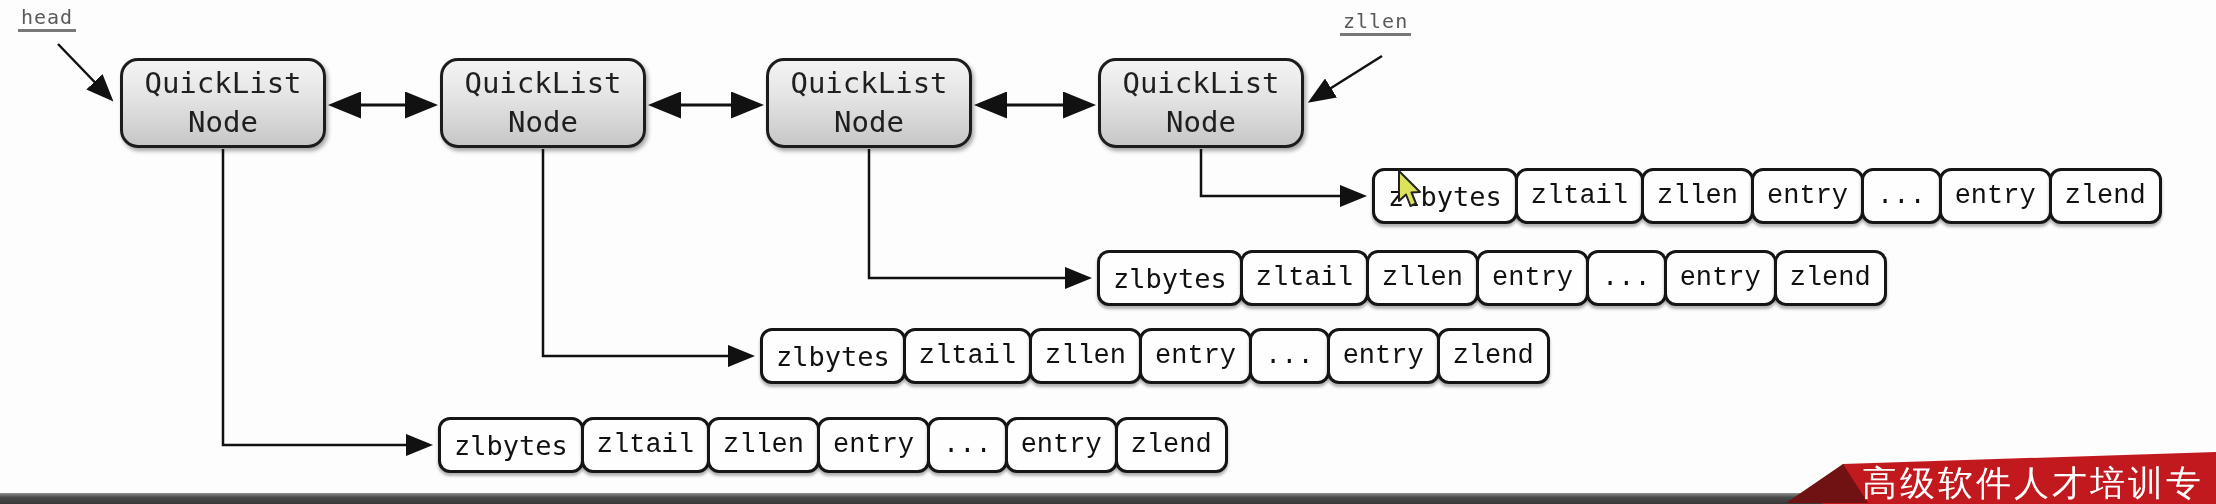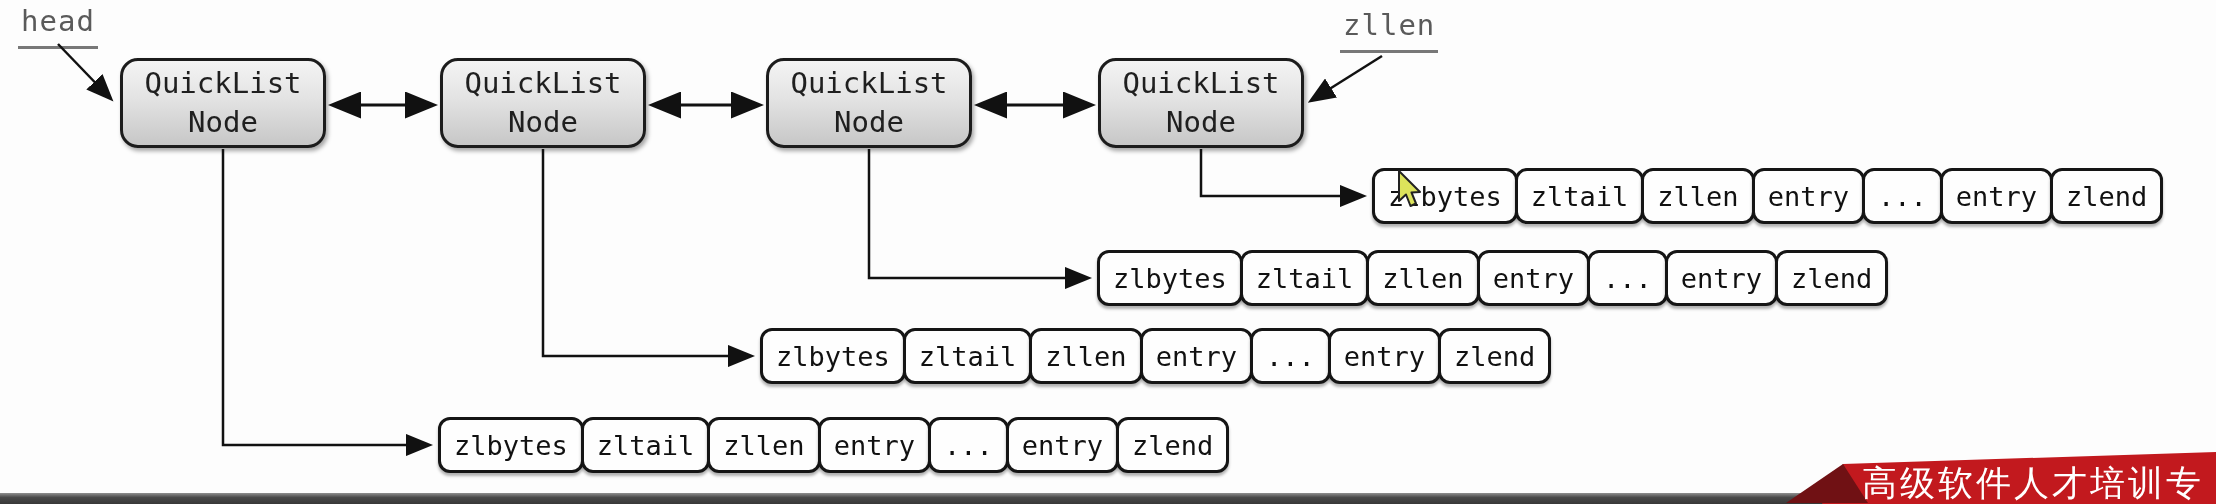--- a/index.html
+++ b/index.html
@@ -4,23 +4,23 @@
 <style>
   html,body{margin:0;padding:0;background:#fff;}
   .stage{
     position:relative;width:2216px;height:504px;overflow:hidden;
     background:#fdfdfd;
     font-family:"DejaVu Sans Mono","Liberation Mono",monospace;
   }
   
   .ref-label{
     position:absolute;
-    font-size:29px;color:#5a5a5a;
+    font-size:20px;color:#5a5a5a;
     border-bottom:3px solid #787878;
-    padding:0 3px 8px 3px;
+    padding:0 3px 1px 3px;
     line-height:1.1;
     letter-spacing:1px;
   }
   
   .qnode{
     position:absolute;top:58px;width:206px;height:90px;
     box-sizing:border-box;
     border:3px solid #1c1c1c;border-radius:18px;
     background:linear-gradient(#f4f4f4,#e3e3e3 45%,#c7c7c7);
     box-shadow:2px 3px 4px rgba(0,0,0,0.35);
@@ -31,21 +31,21 @@
   .zrow{position:absolute;display:inline-flex;}
   .zcell{
     box-sizing:border-box;height:56px;
     border:3px solid #151515;border-radius:12px;
     background:#fefefe;
     box-shadow:0 3px 3px rgba(0,0,0,0.3);
     display:flex;align-items:center;justify-content:center;
     padding:0 13px;
     font-size:27px;color:#111;white-space:pre;
   }
-  .zcell + .zcell{margin-left:-3px;}
+  .zcell + .zcell{margin-left:-3px;font-family:Liberation Mono, monospace;}
   .overlay{position:absolute;left:0;top:0;pointer-events:none;}
   
   .bottom-bar{
     position:absolute;left:0;top:493px;width:2216px;height:11px;
     background:linear-gradient(#909090,#4a4a4a 40%,#383838);
     z-index:1;
   }
   
   .banner-shapes{position:absolute;left:0;top:0;z-index:2;}
   .banner-text{

